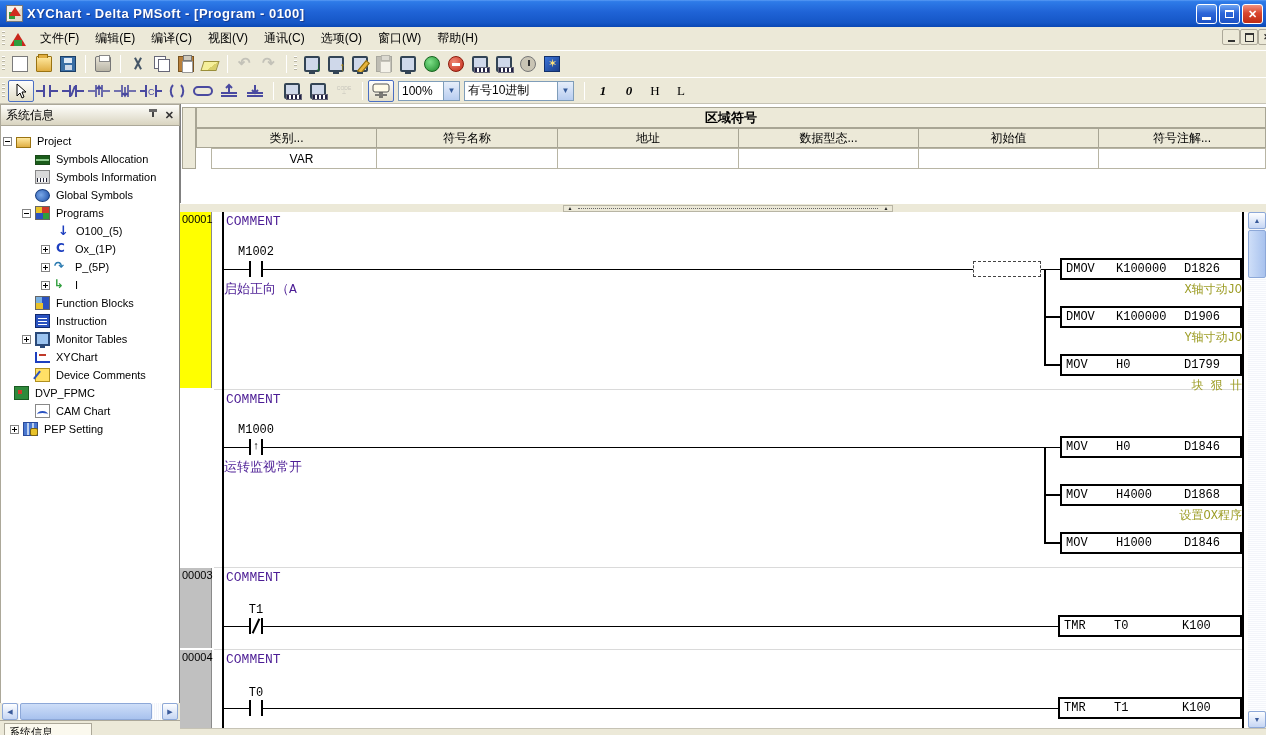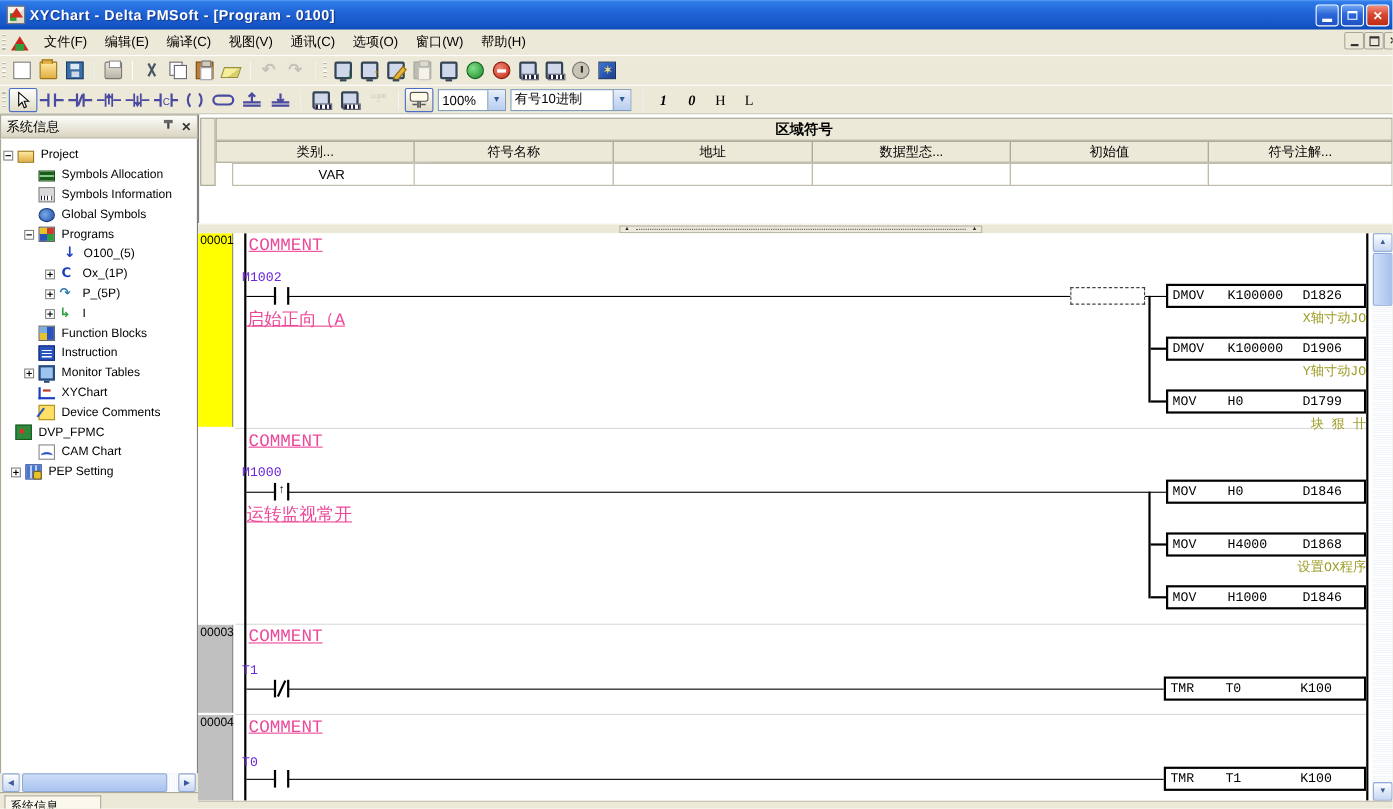--- a/index.html
+++ b/index.html
@@ -171,22 +171,22 @@
 
   
   .ladder { position:absolute; left:180px; top:212px; width:1068px; height:516px; background:#fff; overflow:hidden;
     font-family:"Liberation Mono", monospace; }
   .gut { position:absolute; left:0; width:32px; background:#C0C0C0; border-right:1px solid #8a8a8a;
     font-size:11px; font-family:"Liberation Sans",sans-serif; padding:1px 0 0 2px; }
   .rsep { position:absolute; left:34px; width:1030px; height:1px; background:#DADADA; }
   .bus { position:absolute; width:2px; background:#000; top:0; height:516px; }
   .wire { position:absolute; height:1px; background:#000; }
   .vline { position:absolute; width:2px; background:#000; }
-  .cmt { position:absolute; color:#ec4899; font-size:16px;text-decoration:underline; }
-  .clabel { position:absolute; width:72px; text-align:left; font-size:12px; color:#6d28d9; }
+  .cmt { position:absolute; color:#4c1d95; font-size:13px; }
+  .clabel { position:absolute; width:72px; text-align:center; font-size:12px; color:#000000; }
   .cbar { position:absolute; width:2px; height:16px; background:#000; }
   .gapc { position:absolute; width:10px; height:16px; background:#fff; }
   .cslash { position:absolute; width:2px; height:16px; background:#000; transform:rotate(25deg); }
   .crise { position:absolute; width:10px; height:16px; text-align:center; font-size:11px; font-weight:bold; line-height:15px; }
   .crise::before { content:"\2191"; }
   .ibox { position:absolute; width:182px; height:22px; border:2px solid #000; background:#fff; font-size:12px; }
   .ibox span { position:absolute; top:2px; }
   .ibox .op { left:4px; } .ibox .o1 { left:54px; } .ibox .o2 { left:122px; }
   .bcmt { position:absolute; width:182px; text-align:right; color:#9d9d26; font-size:12px; white-space:nowrap; }
   .selbox { position:absolute; border:1px dashed #444; background:#fff; }

